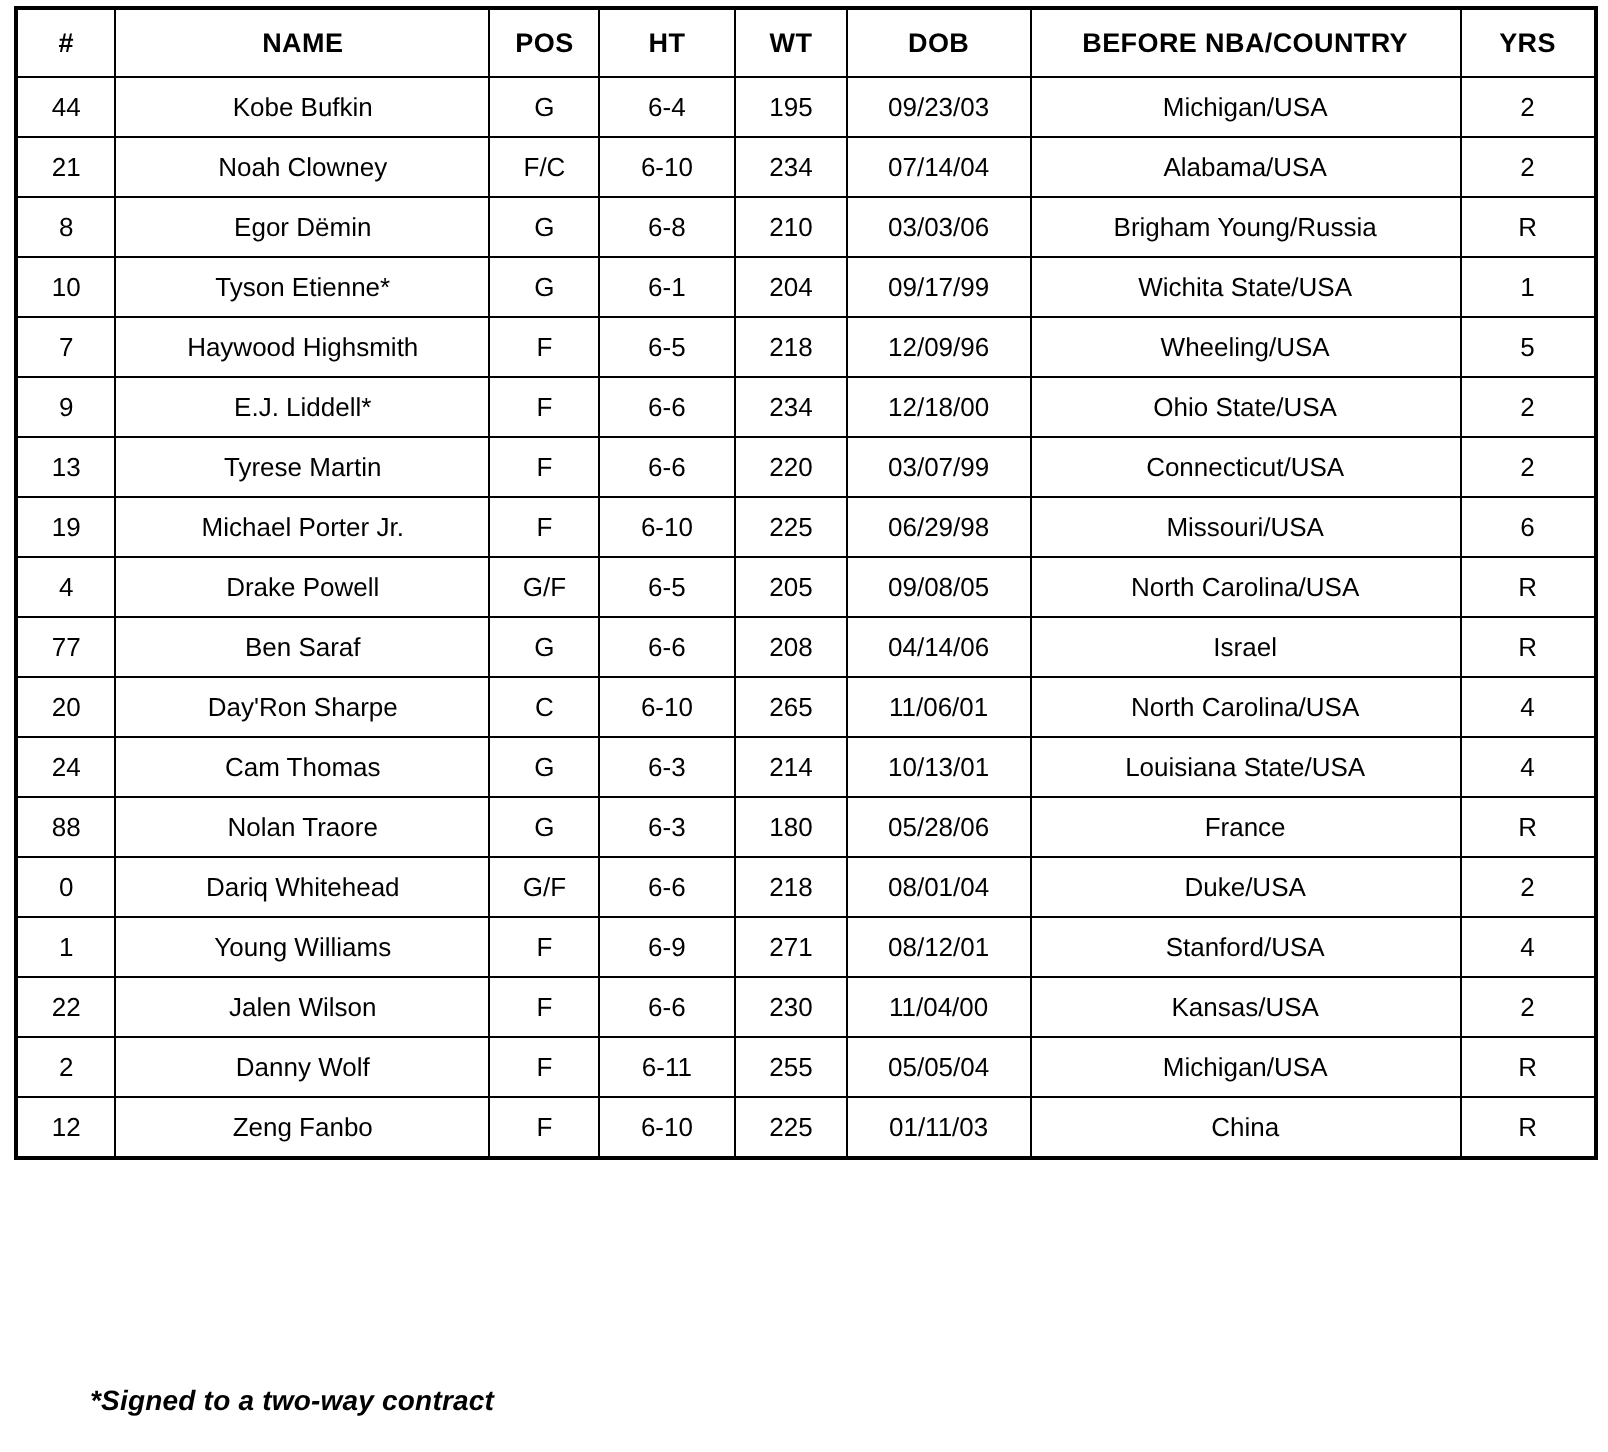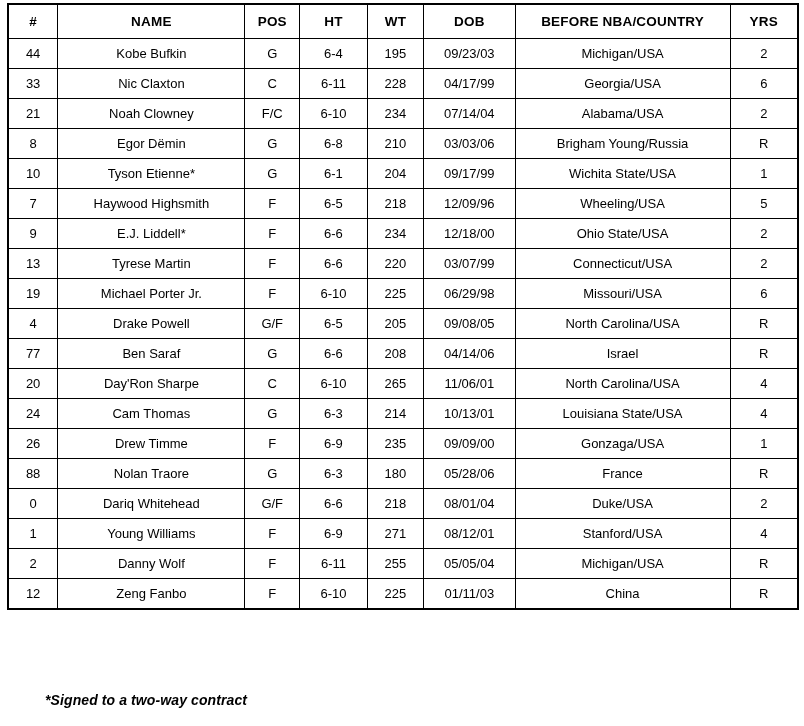--- a/index.html
+++ b/index.html
@@ -97,30 +97,20 @@
           <td>44</td>
           <td>Kobe Bufkin</td>
           <td>G</td>
           <td>6-4</td>
           <td>195</td>
           <td>09/23/03</td>
           <td>Michigan/USA</td>
           <td>2</td>
         </tr>
         <tr>
-          <td>33</td>
-          <td>Nic Claxton</td>
-          <td>C</td>
-          <td>6-11</td>
-          <td>228</td>
-          <td>04/17/99</td>
-          <td>Georgia/USA</td>
-          <td>6</td>
-        </tr>
-        <tr>
           <td>21</td>
           <td>Noah Clowney</td>
           <td>F/C</td>
           <td>6-10</td>
           <td>234</td>
           <td>07/14/04</td>
           <td>Alabama/USA</td>
           <td>2</td>
         </tr>
         <tr>
@@ -217,30 +207,20 @@
           <td>24</td>
           <td>Cam Thomas</td>
           <td>G</td>
           <td>6-3</td>
           <td>214</td>
           <td>10/13/01</td>
           <td>Louisiana State/USA</td>
           <td>4</td>
         </tr>
         <tr>
-          <td>26</td>
-          <td>Drew Timme</td>
-          <td>F</td>
-          <td>6-9</td>
-          <td>235</td>
-          <td>09/09/00</td>
-          <td>Gonzaga/USA</td>
-          <td>1</td>
-        </tr>
-        <tr>
           <td>88</td>
           <td>Nolan Traore</td>
           <td>G</td>
           <td>6-3</td>
           <td>180</td>
           <td>05/28/06</td>
           <td>France</td>
           <td>R</td>
         </tr>
         <tr>
@@ -255,20 +235,30 @@
         </tr>
         <tr>
           <td>1</td>
           <td>Young Williams</td>
           <td>F</td>
           <td>6-9</td>
           <td>271</td>
           <td>08/12/01</td>
           <td>Stanford/USA</td>
           <td>4</td>
+        </tr>
+        <tr>
+          <td>22</td>
+          <td>Jalen Wilson</td>
+          <td>F</td>
+          <td>6-6</td>
+          <td>230</td>
+          <td>11/04/00</td>
+          <td>Kansas/USA</td>
+          <td>2</td>
         </tr>
         <tr>
           <td>2</td>
           <td>Danny Wolf</td>
           <td>F</td>
           <td>6-11</td>
           <td>255</td>
           <td>05/05/04</td>
           <td>Michigan/USA</td>
           <td>R</td>

